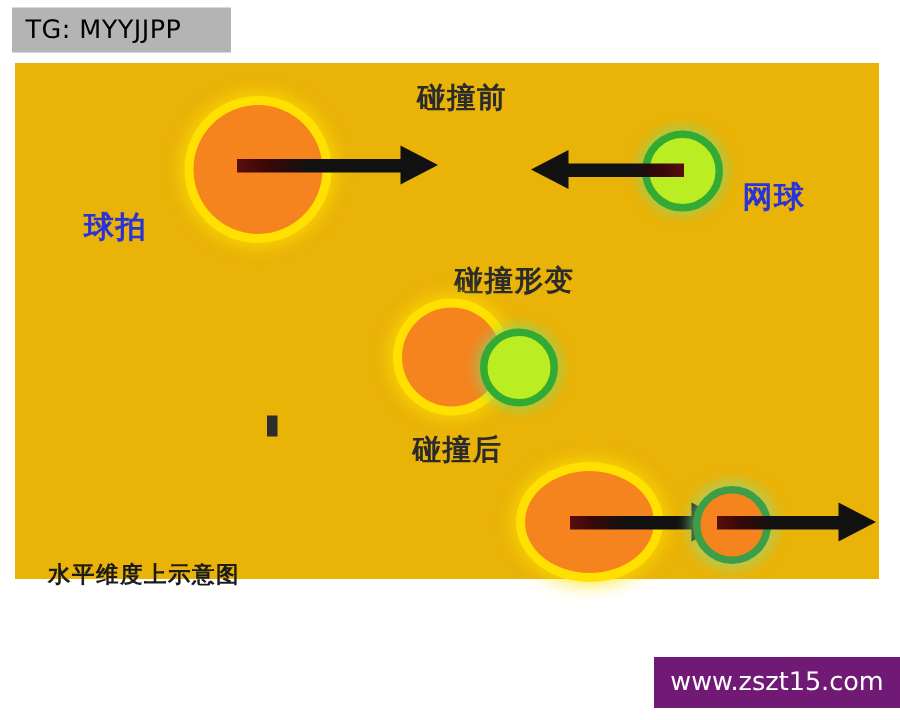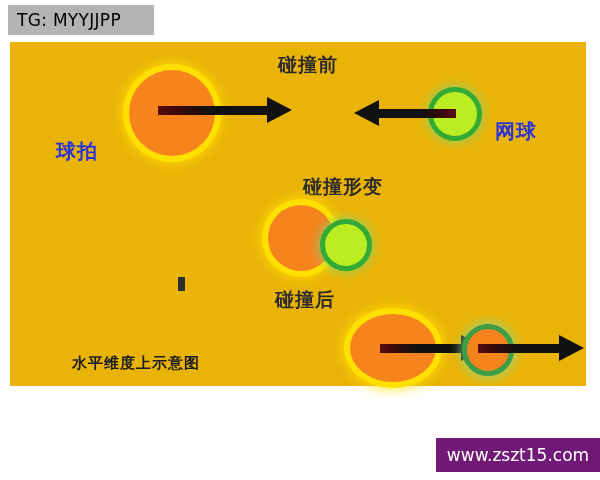--- a/index.html
+++ b/index.html
@@ -192,16 +192,16 @@
     <span class="head"></span>
   </div>
 
   <div class="ball tennis-after" style="left:452px; top:282px; width:52px; height:52px;"></div>
 
   <div class="arrow right dark-tail" style="left:468px; top:302px; width:82px;">
     <span class="shaft"></span>
     <span class="head"></span>
   </div>
 
-  <div class="label caption-label" style="left:22px; top:312px;margin-left:40px;">水平维度上示意图</div>
+  <div class="label caption-label" style="left:22px; top:332px;">水平维度上示意图</div>
 </div>
 
 <div id="watermark">www.zszt15.com</div>
 
 </body></html>

